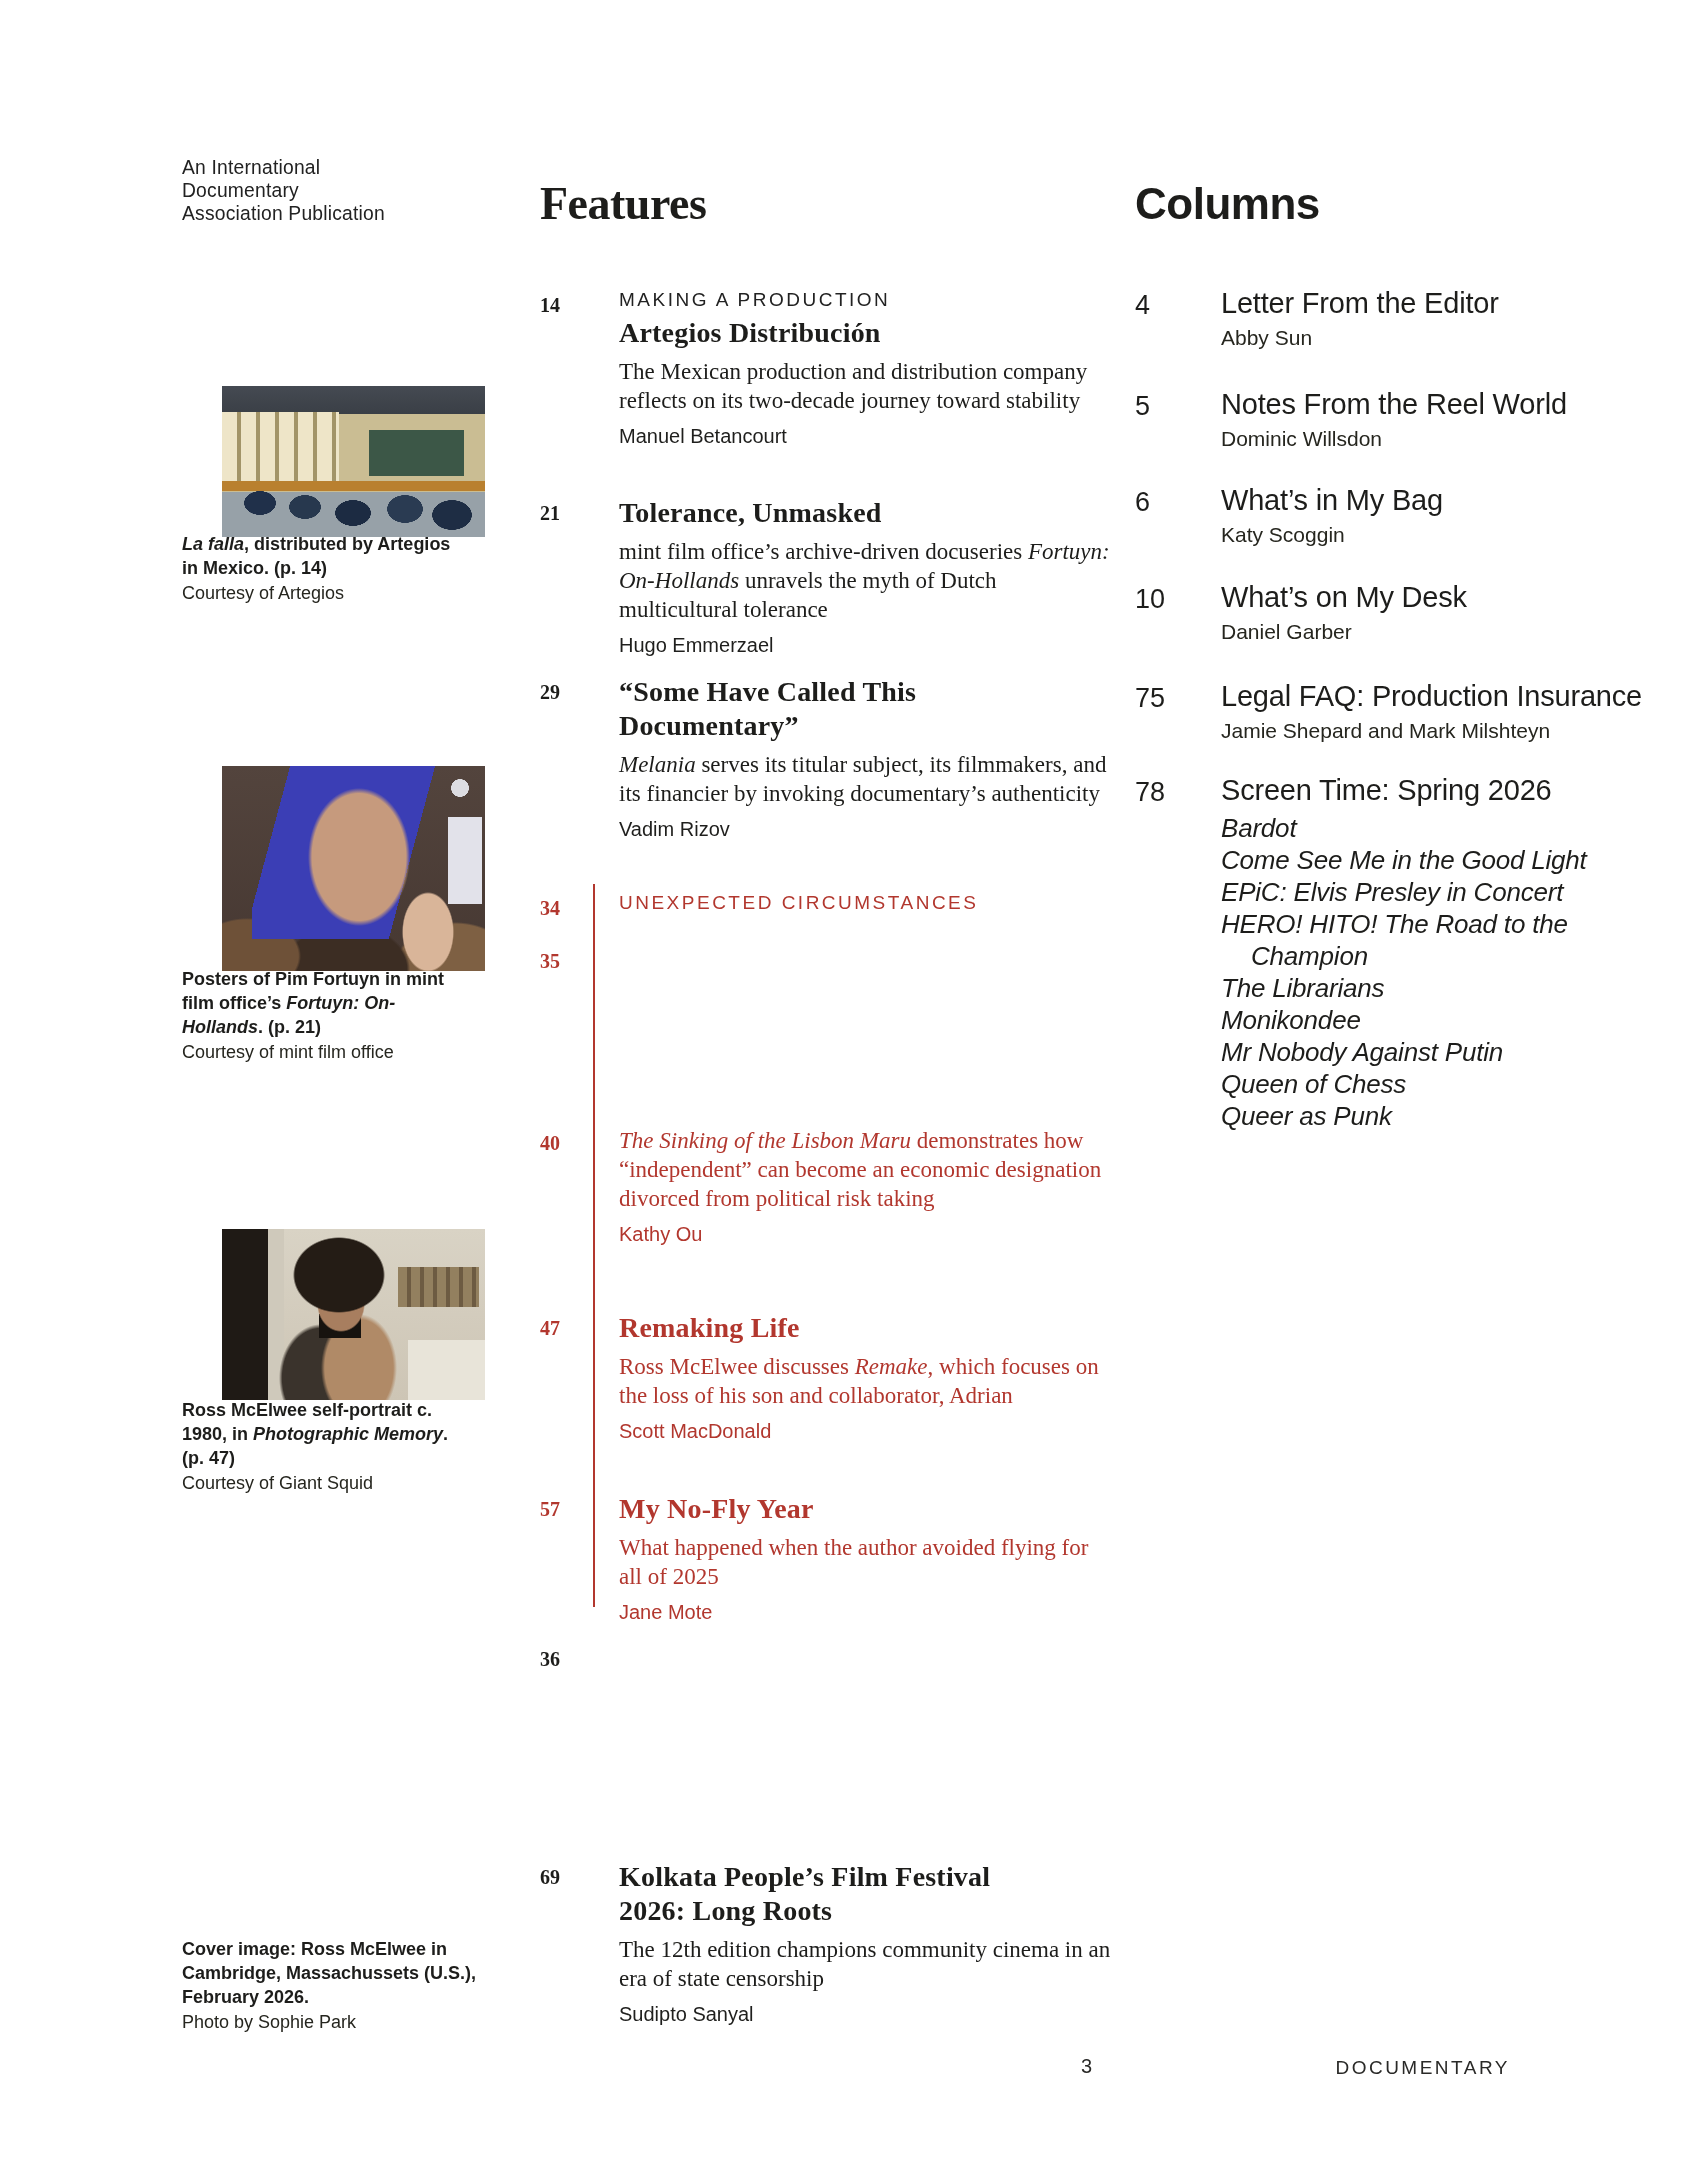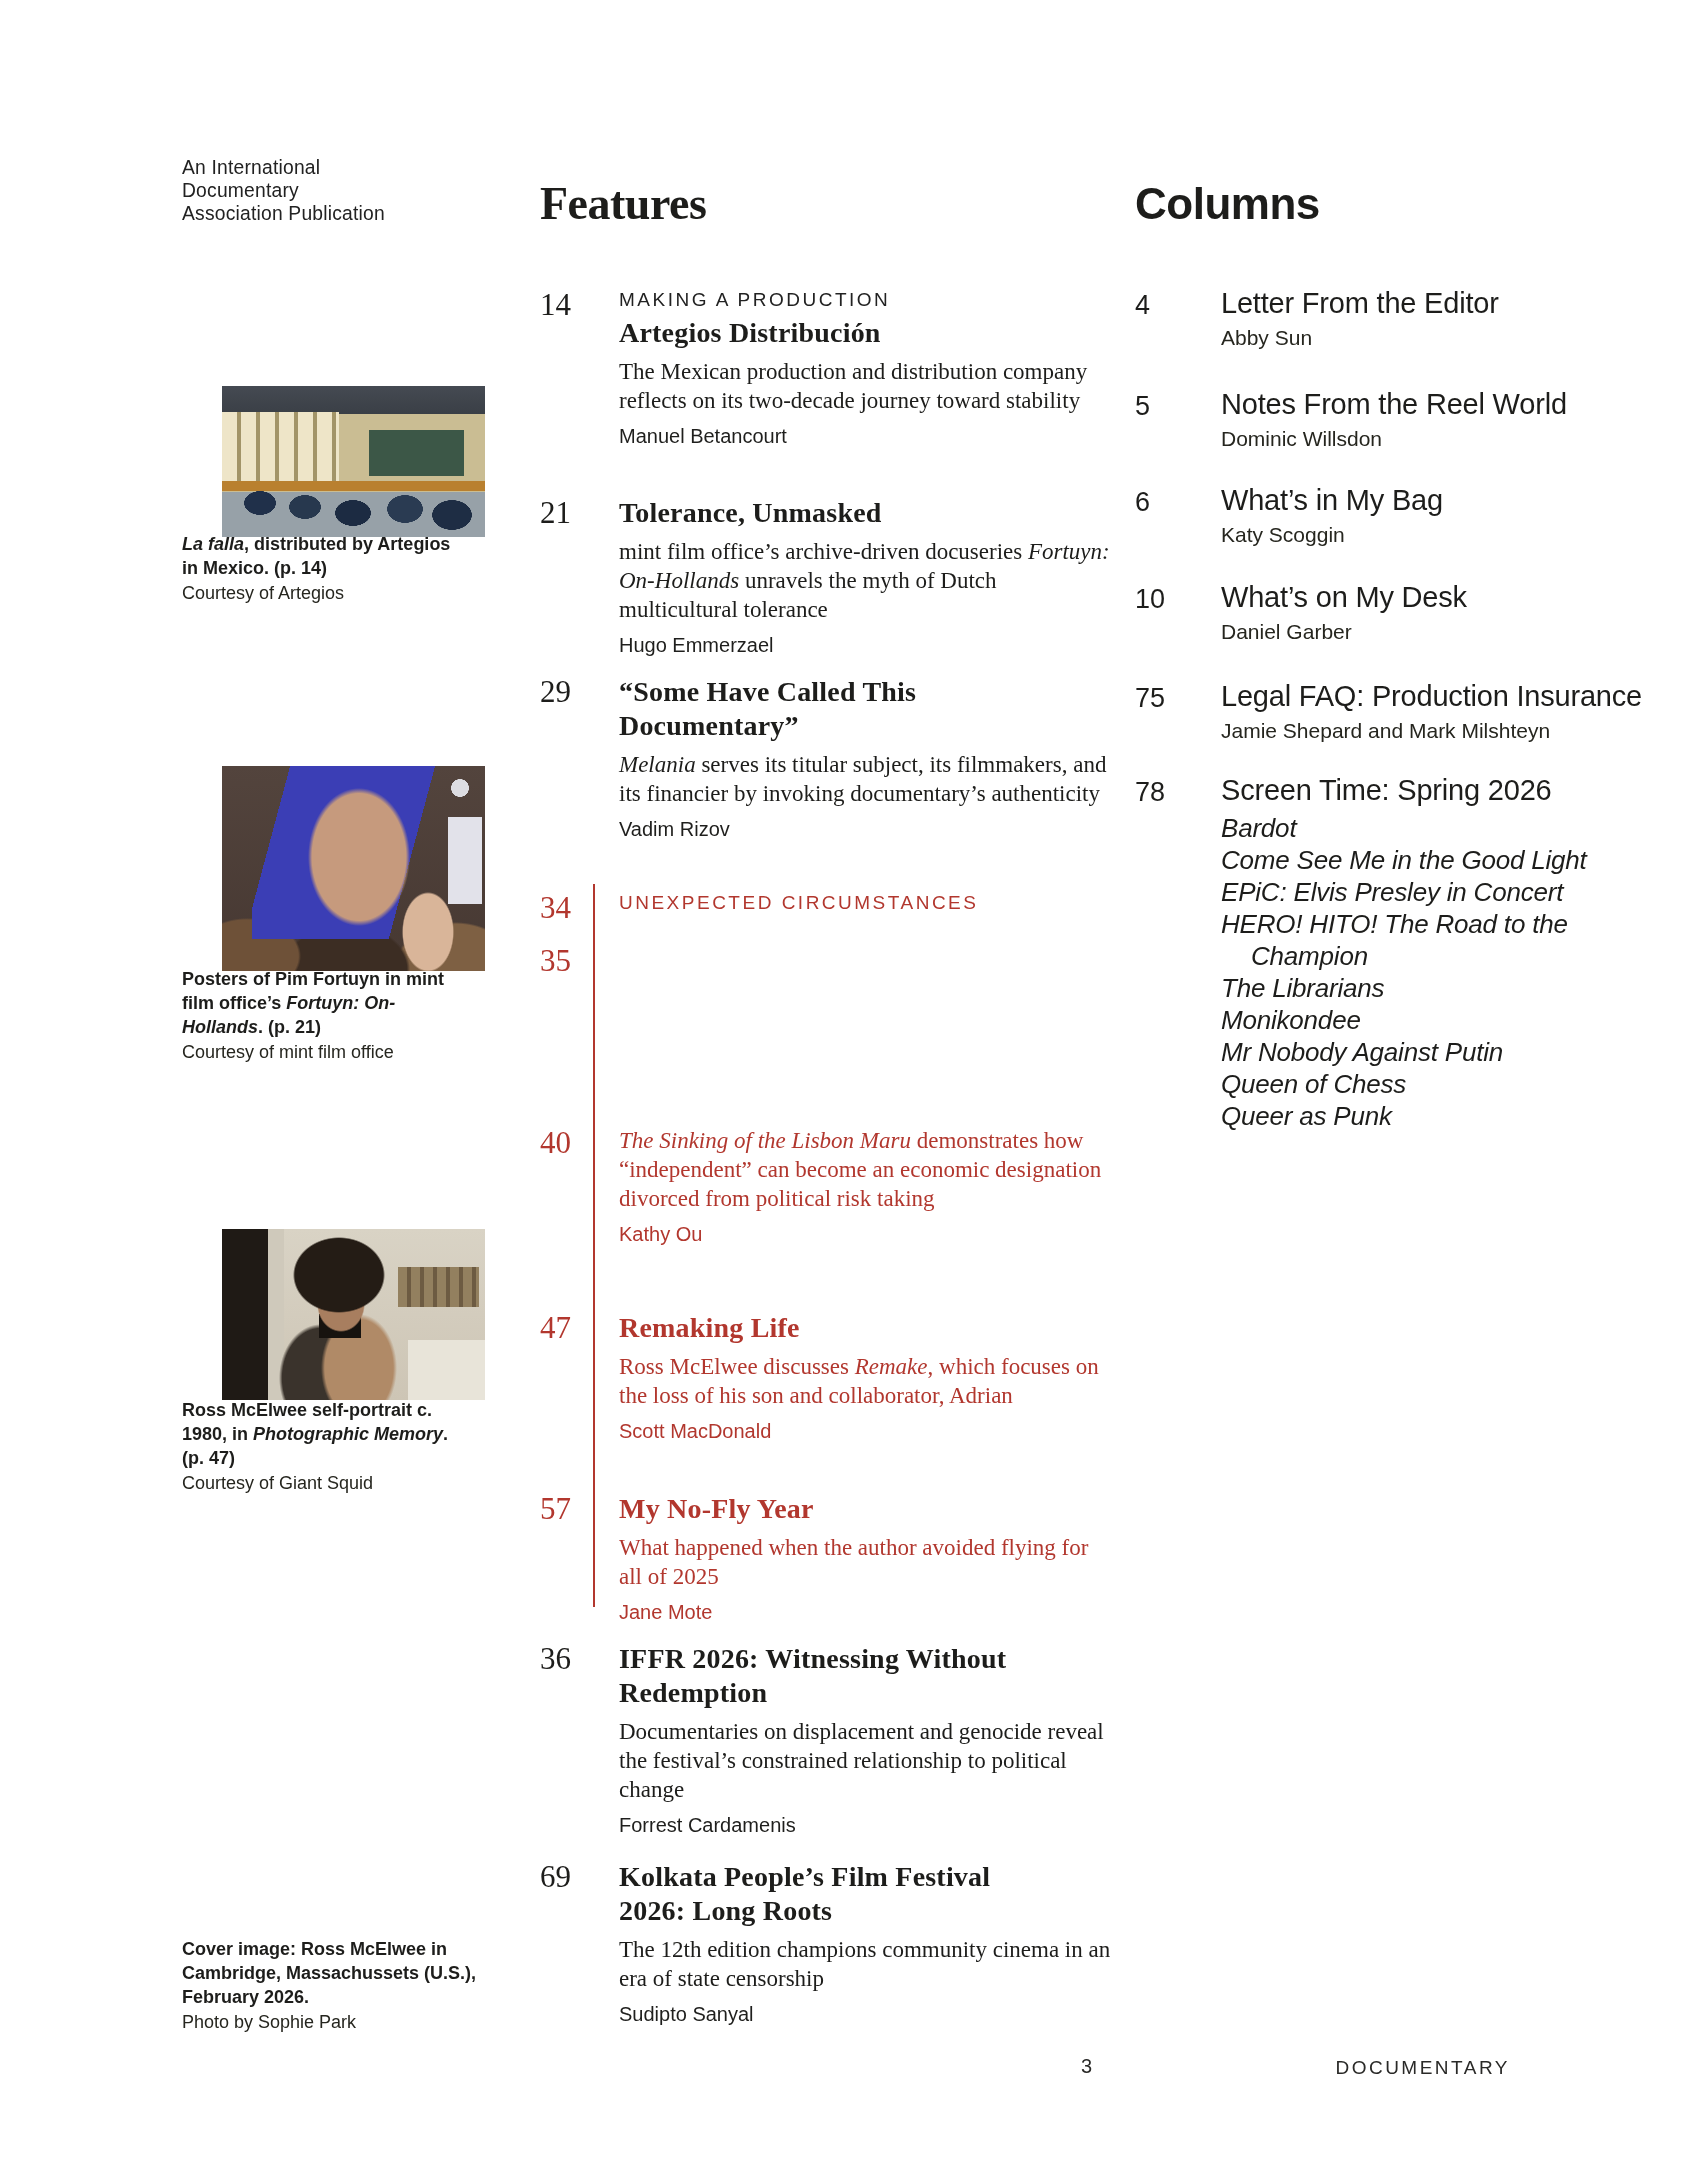--- a/index.html
+++ b/index.html
@@ -62,21 +62,21 @@
     font-weight:700;font-size:46px;line-height:51px;letter-spacing:-0.5px;
   }
   .columns-heading{
     position:absolute;left:1135px;top:149px;font-weight:700;font-size:44px;line-height:51px;letter-spacing:-0.5px;
   }
 
   
   .feature{position:absolute;left:540px;width:554px;}
   .fnum{
     position:absolute;left:0;top:0;font-family:"Liberation Serif",serif;
-    font-weight:400;font-size:31px;line-height:34px;
+    font-weight:700;font-size:20px;line-height:34px;
   }
   .fbody{margin-left:79px;width:495px;}
   .eyebrow{font-size:19px;letter-spacing:2.5px;line-height:24px;margin-bottom:4px;color:#222;}
   .ftitle{
     font-family:"Liberation Serif",serif;font-weight:700;font-size:28px;line-height:34px;
     margin:0 0 7px 0;white-space:pre-line;letter-spacing:0.2px;
   }
   .fdesc{font-family:"Liberation Serif",serif;font-size:23px;line-height:29px;margin:0 0 9px 0;}
   .fdesc em{font-style:italic;}
   .fby{font-size:20px;line-height:25px;color:#1f1f1d;}
@@ -196,26 +196,20 @@
     <div class="fnum">57</div>
     <div class="fbody">
       <h3 class="ftitle">My No-Fly Year</h3>
       <p class="fdesc"><span>What happened when the author avoided flying for all of 2025</span></p>
       <div class="fby">Jane Mote</div>
     </div>
   </section>
 
   <section class="feature" style="top:1642px">
     <div class="fnum">36</div>
-    <div class="fbody">
-      <h3 class="ftitle">IFFR 2026: Witnessing Without
-Redemption</h3>
-      <p class="fdesc"><span>Documentaries on displacement and genocide reveal the festival’s constrained relationship to political change</span></p>
-      <div class="fby">Forrest Cardamenis</div>
-    </div>
   </section>
 
   <section class="feature" style="top:1860px">
     <div class="fnum">69</div>
     <div class="fbody">
       <h3 class="ftitle">Kolkata People’s Film Festival
 2026: Long Roots</h3>
       <p class="fdesc"><span>The 12th edition champions community cinema in an era of state censorship</span></p>
       <div class="fby">Sudipto Sanyal</div>
     </div>

